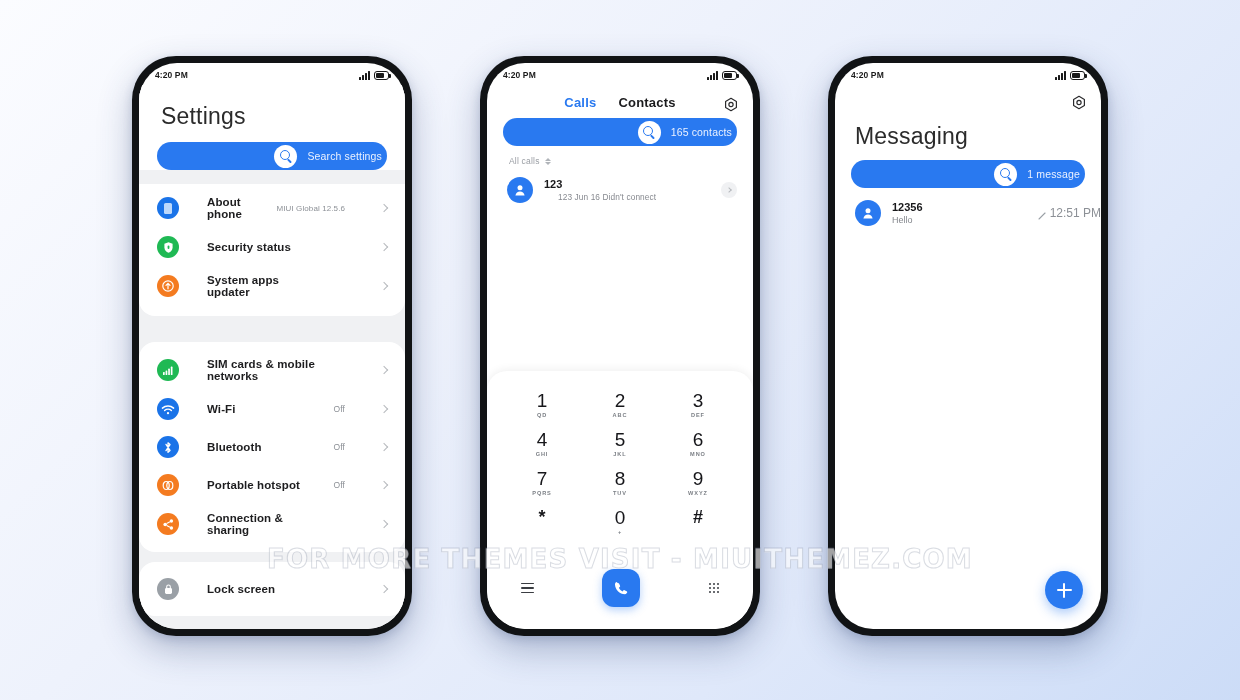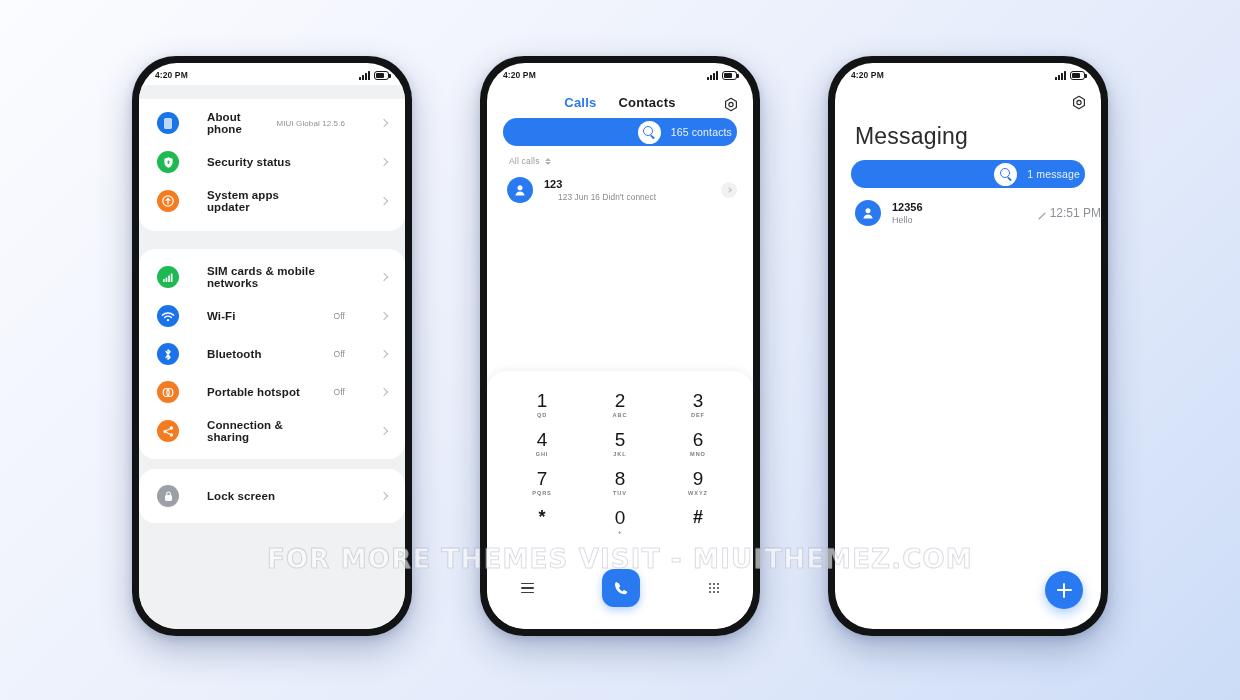--- a/index.html
+++ b/index.html
@@ -225,20 +225,31 @@
             <i></i>
           </span>
         <span class="batt">
             <i></i>
           </span>
       </span>
     </div>
 
     <div class="settings-body">
 
+      <div class="set-head">
+        <div class="set-title-wrap">
+          <div class="big-title">Settings</div>
+        </div>
+        <div class="searchbar">
+          <span class="search-circle">
+              <span class="mag"></span>
+            </span>
+          <span class="search-text">Search settings</span>
+        </div>
+      </div>
 
       <div class="set-card" style="margin-top:14px;">
         <div class="set-row">
           <span class="ico" style="background:#1a73e8;">
             <svg width="10" height="13" viewBox="0 0 10 13">
                 <rect x="1" y="1" width="8" height="11" rx="1.6" fill="#bcd8fb"></rect>
               </svg>
           </span>
           <span class="set-label">About phone</span>
           <span class="set-value small">MIUI Global 12.5.6</span>
@@ -263,21 +274,21 @@
               </svg>
           </span>
           <span class="set-label">System apps updater</span>
           <span class="set-value"></span>
           <span class="chev"></span>
         </div>
       </div>
 
       <div class="set-gap"></div>
 
-      <div class="set-card rounded-all" style="margin-top:8px;border-radius:16px 16px 16px 16px;">
+      <div class="set-card rounded-all" style="margin-top:16px;border-radius:16px 16px 16px 16px;">
         <div class="set-row">
           <span class="ico" style="background:#1fb954;">
             <svg width="12" height="11" viewBox="0 0 12 11">
                 <rect x="1" y="7" width="1.7" height="3" fill="#fff" rx=".6"></rect>
                 <rect x="3.6" y="5.4" width="1.7" height="4.6" fill="#fff" rx=".6"></rect>
                 <rect x="6.2" y="3.6" width="1.7" height="6.4" fill="#fff" rx=".6"></rect>
                 <rect x="8.8" y="1.6" width="1.7" height="8.4" fill="#fff" rx=".6"></rect>
               </svg>
           </span>
           <span class="set-label">SIM cards &amp; mobile networks</span>

